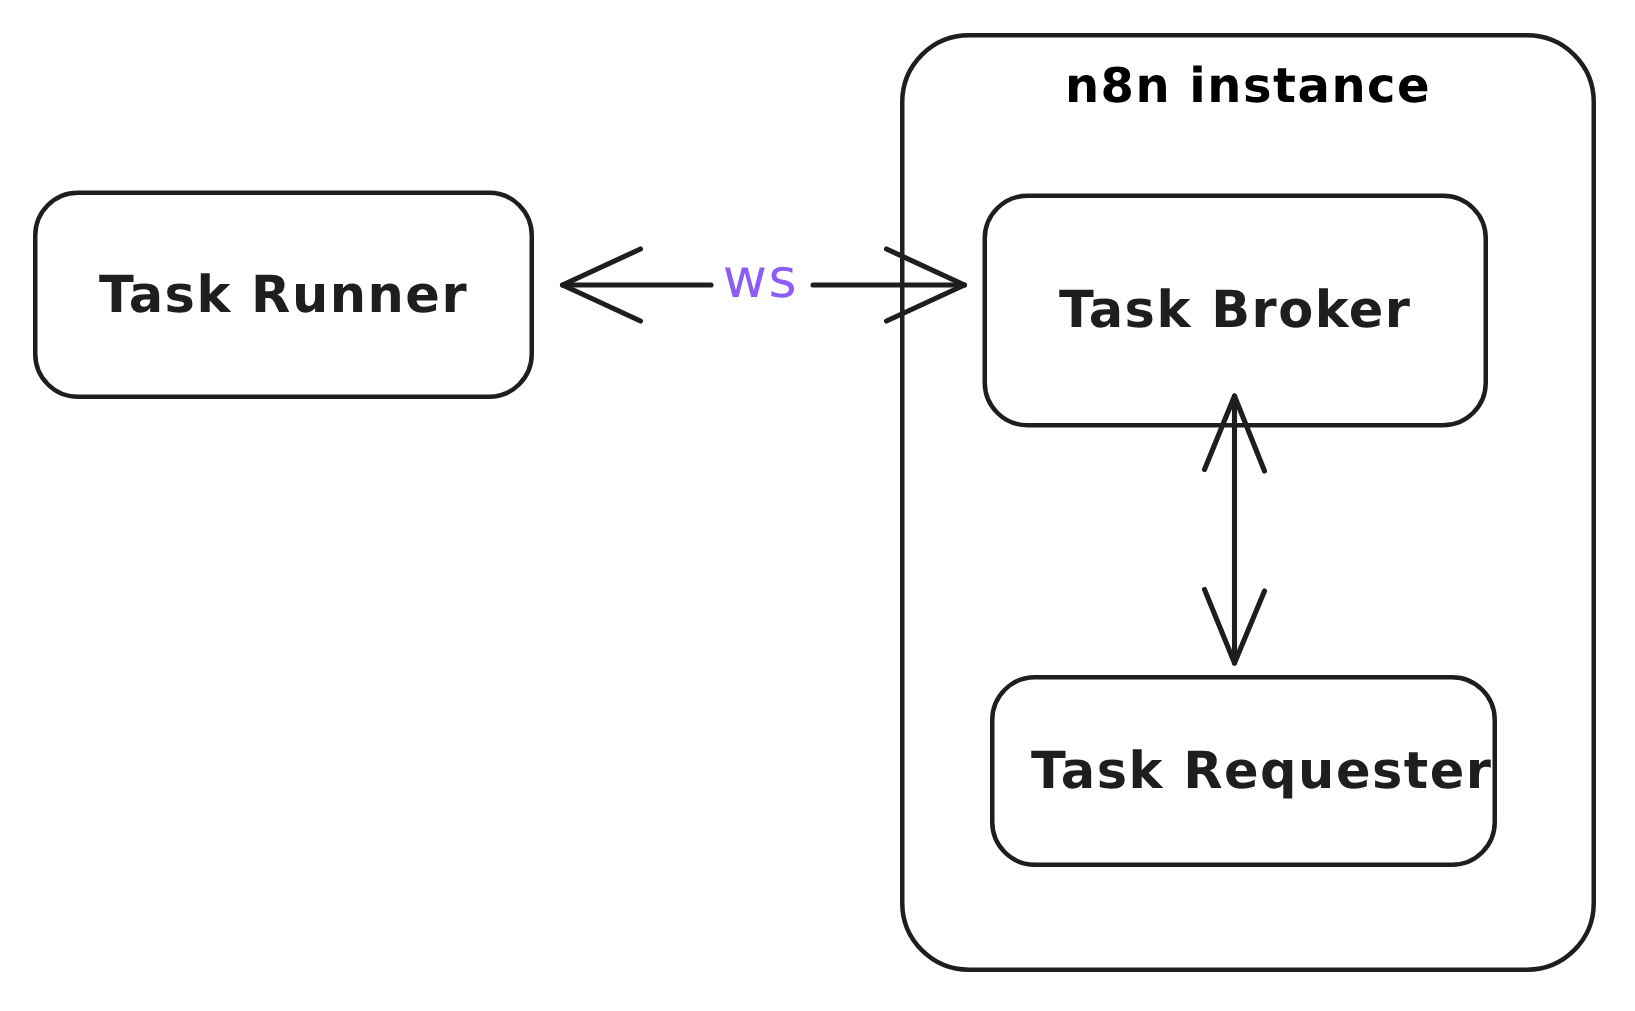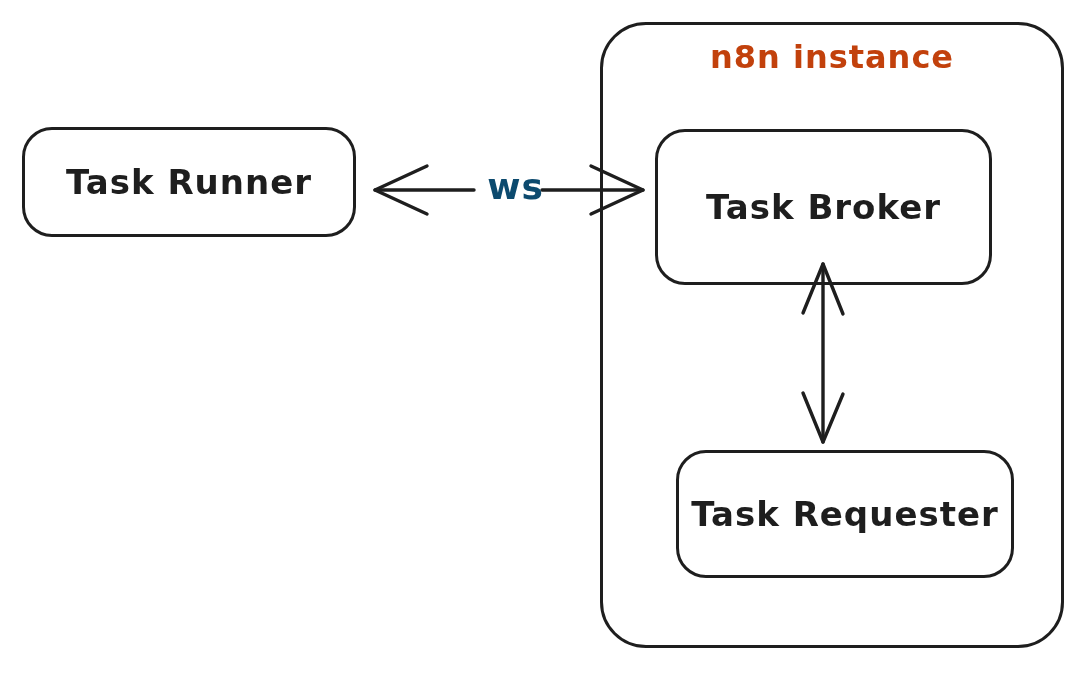--- a/index.html
+++ b/index.html
@@ -26,56 +26,56 @@
     justify-content: center;
     box-sizing: border-box;
   }
   .node span {
     font-size: 34px;
     font-weight: 600;
     letter-spacing: 1px;
     white-space: nowrap;
     color: #1e1e1e;
   }
-  .task-runner   { left: 22px;  top: 127px; width: 334px; height: 110px; }
+  .task-runner   { left: 22px;  top: 127px; width: 334px; height: 139px; }
   .container-box {
     position: absolute;
     left: 600px; top: 22px; width: 464px; height: 626px;
     border: 3.5px solid #1e1e1e;
     border-radius: 46px;
     background: #ffffff;
     box-sizing: border-box;
   }
   .container-title {
     position: absolute;
     left: 600px; top: 38px; width: 464px;
     text-align: center;
     font-size: 32px;
     font-weight: 600;
     letter-spacing: 1px;
-    color: #c2410c;
+    color: #000000;
   }
   .task-broker    { left: 655px; top: 129px; width: 337px; height: 156px; }
-  .task-requester { left: 676px; top: 450px; width: 338px; height: 128px; }
+  .task-requester { left: 660px; top: 450px; width: 338px; height: 128px; justify-content: flex-end; }
   .arrow-svg { position: absolute; overflow: visible; }
   .arrow-svg path, .arrow-svg line {
     stroke: #1e1e1e;
     stroke-width: 3.4;
     stroke-linecap: round;
     stroke-linejoin: round;
     fill: none;
   }
   .ws-label {
     position: absolute;
     left: 470px; top: 166px; width: 74px;
-    text-align: right;
+    text-align: center;
     font-size: 36px;
-    font-weight: 700;
+    font-weight: 400;
     letter-spacing: 1px;
-    color: #0c4a6e;
+    color: #8b5cf6;
   }
 </style>
 </head>
 <body>
 
 <div class="canvas">
 
   <div class="node task-runner">
     <span>Task Runner</span>
   </div>

